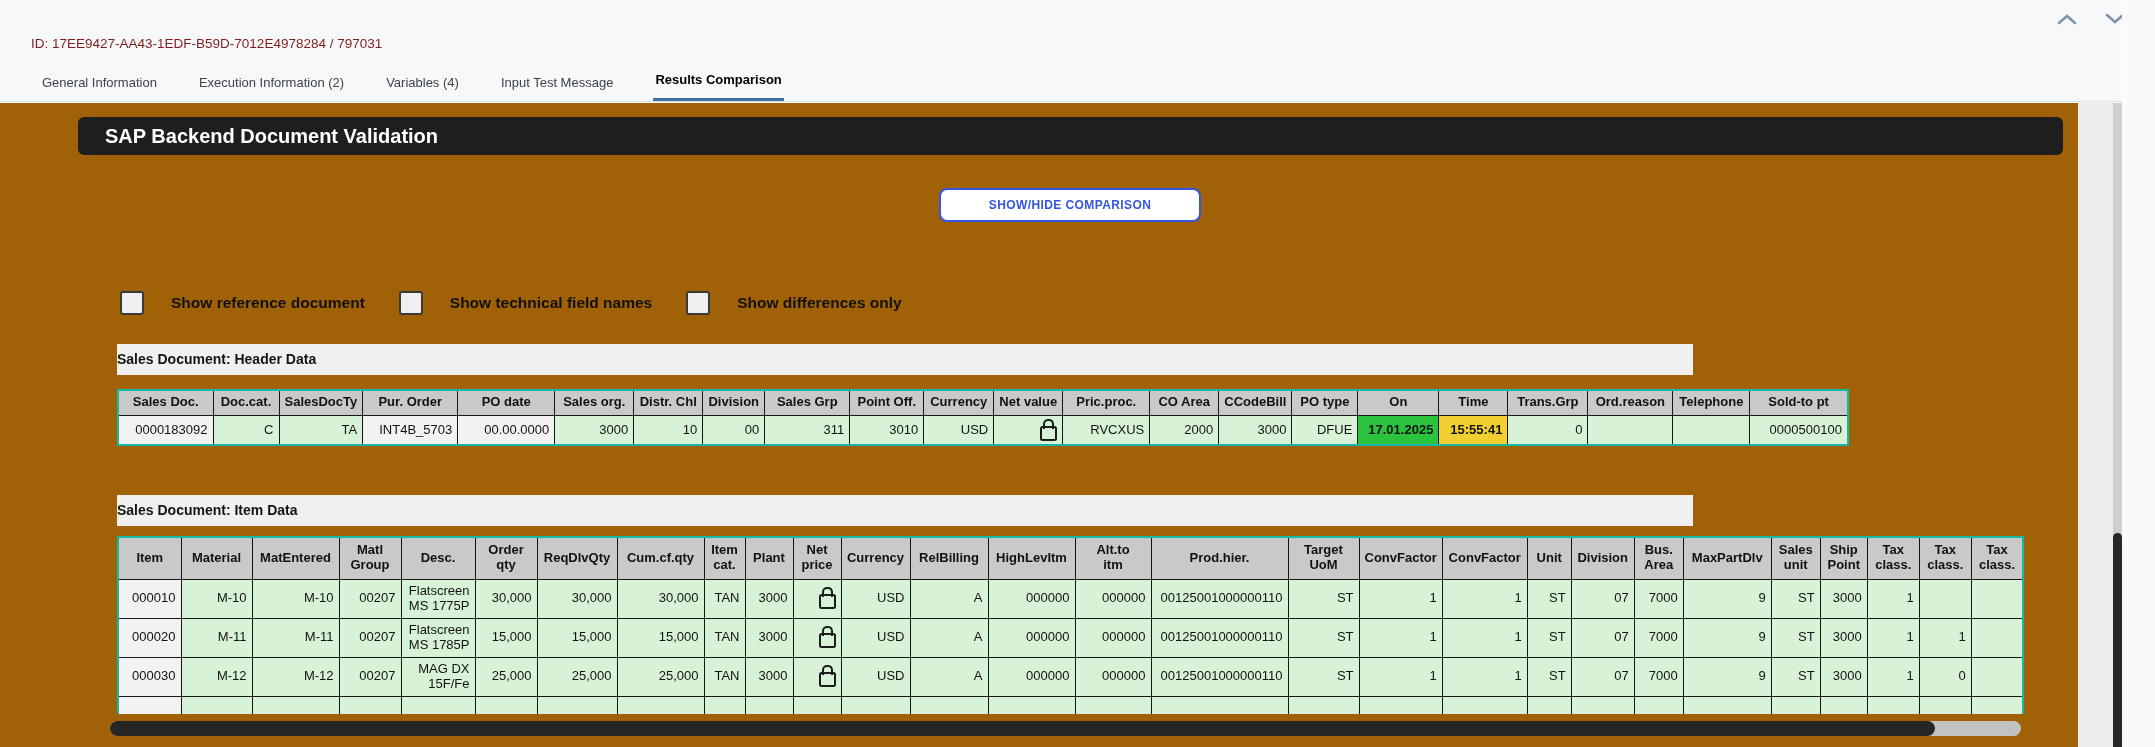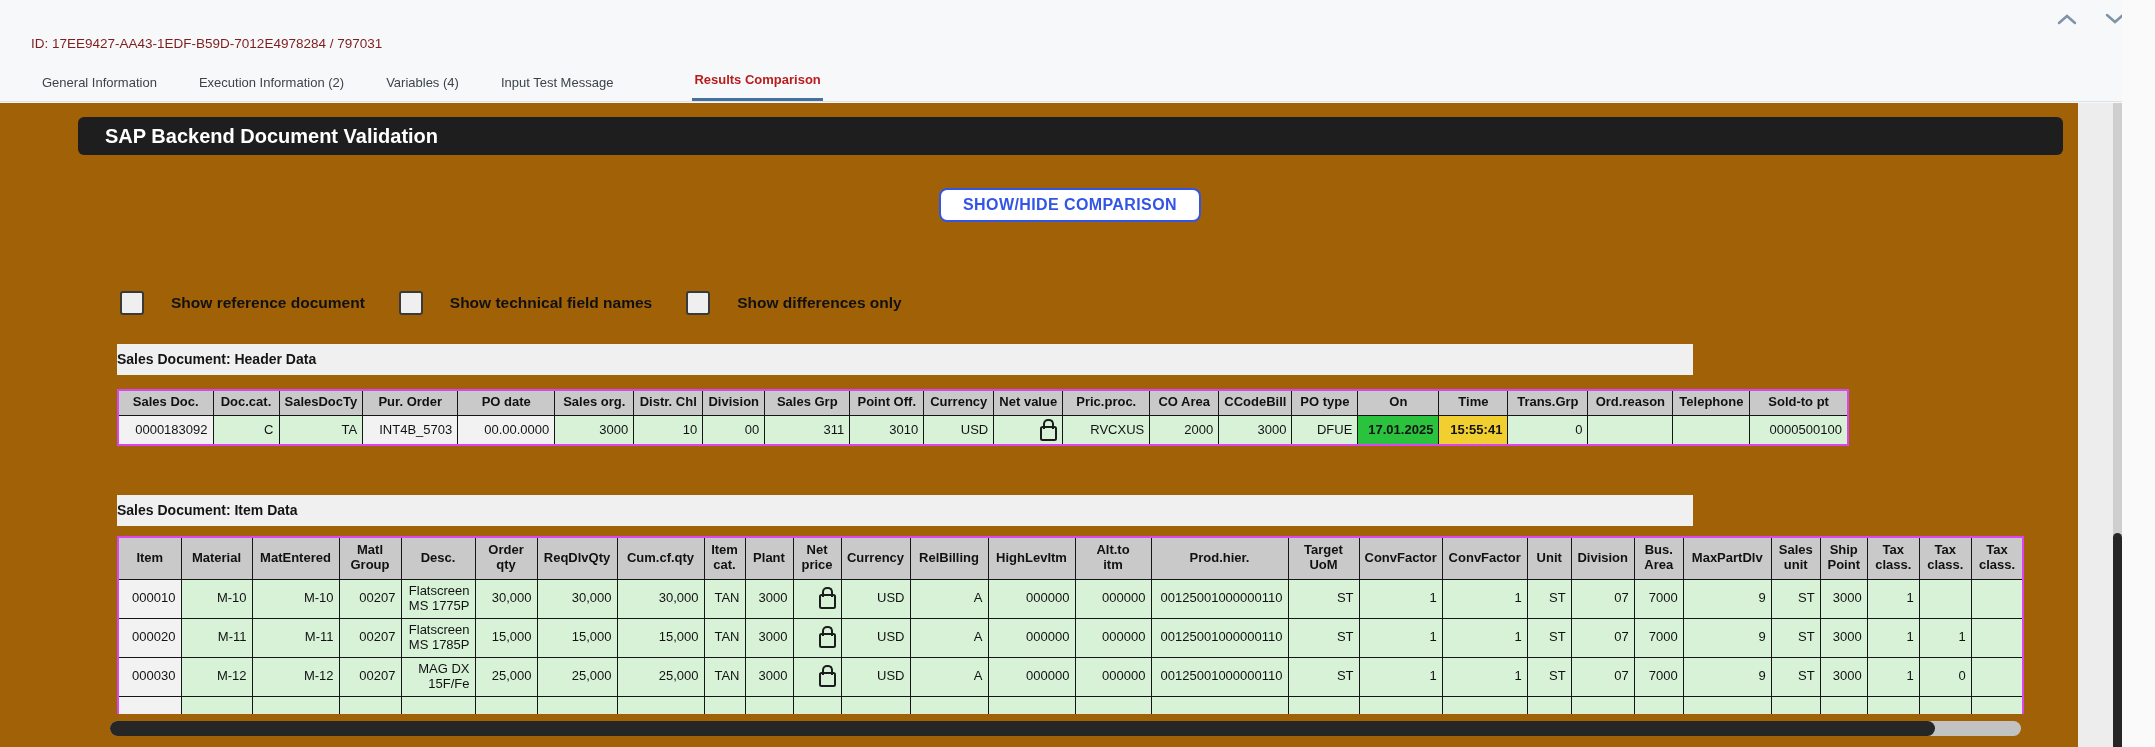--- a/index.html
+++ b/index.html
@@ -10,49 +10,49 @@
   .top-header{position:absolute;top:0;left:0;width:100%;height:70px;background:#f7f8fa;}
   .run-title{position:absolute;left:31px;top:7px;font-size:18px;color:#2f3339;}
   .run-id{position:absolute;left:31px;top:36px;font-size:13.5px;color:#7f1d1d;}
   .nav-arrows{position:absolute;right:28px;top:10px;display:flex;gap:24px;}
   .nav-arrows .arrow{width:24px;height:18px;display:flex;align-items:center;justify-content:center;cursor:pointer;}
 
   
   .tabbar{position:absolute;top:70px;left:0;width:100%;height:32px;display:flex;gap:38px;
           padding-left:40px;box-sizing:border-box;border-bottom:1px solid #dde2e6;background:#f7f8fa;align-items:flex-end;}
   .tab{font-size:13px;color:#3d4349;padding:6px 2px 0 2px;height:26px;box-sizing:content-box;cursor:pointer;white-space:nowrap;}
-  .tab.active{color:#b91c1c;font-weight:bold;border-bottom:3px solid #44719e;margin-left:39px;}
+  .tab.active{color:#000000;font-weight:bold;border-bottom:3px solid #44719e;}
 
   
   .content{position:absolute;top:103px;left:0;width:2078px;height:644px;background:#a16207;}
   .right-gutter{position:absolute;top:103px;left:2078px;width:35px;height:644px;background:#ededed;}
   .right-margin{position:absolute;top:0;left:2122px;width:33px;height:747px;background:#fafafa;}
 
   .section-bar{position:absolute;left:78px;top:14px;width:1985px;height:38px;background:#1e1e1e;border-radius:6px;
                color:#ffffff;font-size:20px;font-weight:bold;line-height:38px;padding-left:27px;box-sizing:border-box;}
 
   .cmp-btn{position:absolute;left:939px;top:85px;width:262px;height:34px;background:#ffffff;
            border:2px solid #3355e6;border-radius:8px;color:#3355e6;font-family:"Liberation Sans",sans-serif;
-           font-size:16px;font-weight:bold;letter-spacing:0.4px;cursor:pointer;}
+           font-size:12px;font-weight:bold;letter-spacing:0.4px;cursor:pointer;}
 
   .checkbox-row{position:absolute;left:120px;top:188px;display:flex;gap:34px;align-items:center;}
   .cbx{display:flex;align-items:center;gap:27px;cursor:pointer;}
   .cbx .box{width:20px;height:20px;border:2px solid #3a3a3a;border-radius:3px;background:#efefef;flex:0 0 auto;}
   .cbx .lbl{font-size:15.5px;font-weight:bold;color:#111;white-space:nowrap;}
 
   .caption{position:absolute;left:117px;width:1576px;height:31px;background:#f0f0f0;
            text-align:left;font-size:14px;font-weight:bold;color:#141414;line-height:31px;}
   .caption.one{top:241px;}
   .caption.two{top:392px;}
 
   
   .htable-wrap{position:absolute;left:117px;top:286px;}
   .itable-wrap{position:absolute;left:117px;top:433px;height:178px;overflow:hidden;}
 
-  table.grid{border-collapse:collapse;table-layout:fixed;border:2px solid #d946ef;}
+  table.grid{border-collapse:collapse;table-layout:fixed;border:2px solid #14b8a6;}
   table.grid th,table.grid td{border:1px solid #161616;overflow:hidden;padding:0 5px;box-sizing:border-box;}
   table.grid th{background:#c9c9c9;color:#111;font-size:13px;font-weight:bold;text-align:center;
                 white-space:pre-line;line-height:1.15;vertical-align:middle;}
   table.grid td{font-size:13px;color:#121212;text-align:right;vertical-align:middle;white-space:pre-line;line-height:1.15;}
   .htable-wrap th{height:25px;}
   .htable-wrap td{height:27px;}
   .itable-wrap th{height:42px;}
   .itable-wrap td{height:39px;}
 
   td.t-plain{background:#f2f2f2;}

